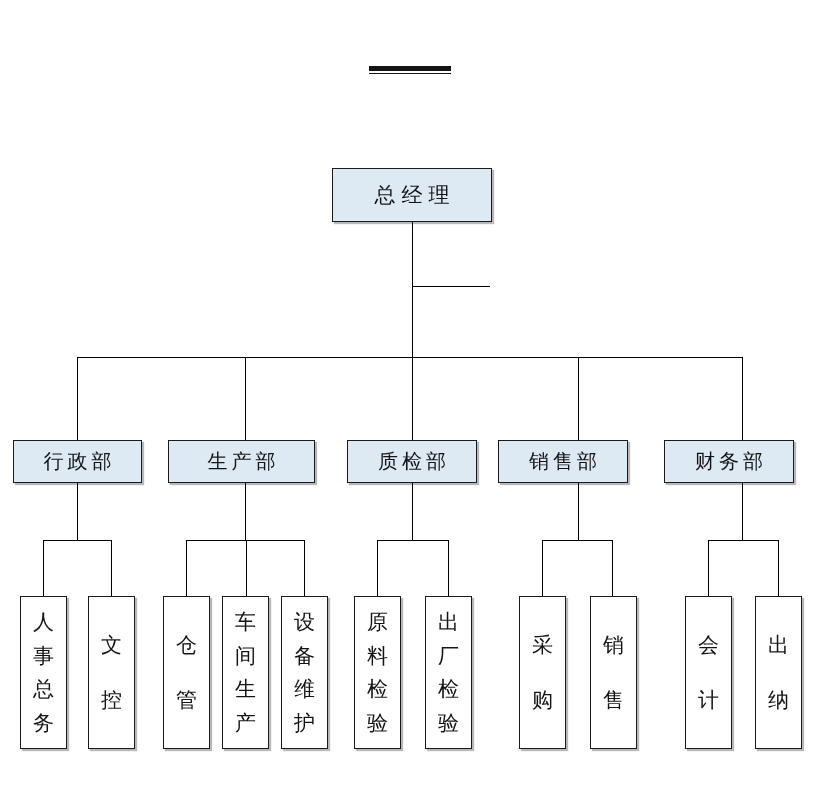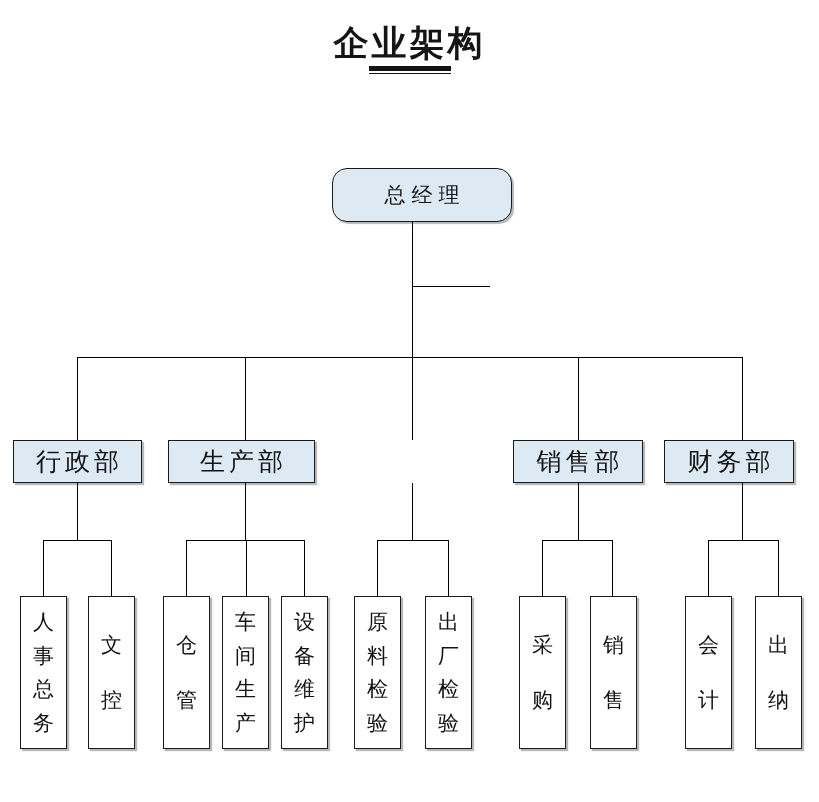--- a/index.html
+++ b/index.html
@@ -61,43 +61,42 @@
     background: #dde9f3;
     border: 1.5px solid #1a1a1a;
     box-shadow: 2px 2px 1px rgba(0,0,0,0.28);
     display: flex;
     align-items: center;
     justify-content: center;
     color: #141414;
   }
   .node.root {
     left: 332px; top: 168px;
-    width: 180px; height: 54px;
+    width: 160px; height: 54px;
     font-size: 21px;
     letter-spacing: 6px;
     padding-left: 6px;
-    border-radius: 15px;
   }
   .node.staff {
     left: 490px; top: 259px;
     width: 292px; height: 53px;
     font-size: 21px;
     letter-spacing: 1px;
   }
   .node.dept {
     top: 440px;
     width: 130px; height: 43px;
-    font-size: 25px;
+    font-size: 20px;
     letter-spacing: 4px;
     padding-left: 4px;
   }
   .dept.d0 { left: 13px;  width: 129px; }
   .dept.d1 { left: 168px; width: 147px; }
   .dept.d2 { left: 347px; }
-  .dept.d3 { left: 513px; }
+  .dept.d3 { left: 498px; }
   .dept.d4 { left: 664px; }
   .node.leaf {
     top: 596px;
     width: 47px; height: 153px;
     background: #ffffff;
     flex-direction: column;
     justify-content: space-evenly;
     font-size: 21px;
     letter-spacing: 0;
     padding: 6px 0;
@@ -119,28 +118,28 @@
     background: #000000;
   }
   .hl { height: 1px; }
   .vl { width: 1px; }
 </style>
 </head>
 <body>
 
 <div class="canvas">
 
-  <h1 class="title">企业架构</h1>
   <div class="underline-thick"></div>
   <div class="underline-thin"></div>
 
   <div class="node root">总经理</div>
 
   <div class="node dept d0">行政部</div>
   <div class="node dept d1">生产部</div>
+  <div class="node dept d2">质检部</div>
   <div class="node dept d3">销售部</div>
   <div class="node dept d4">财务部</div>
 
   <div class="node leaf l00">
       <span>人</span>
       <span>事</span>
       <span>总</span>
       <span>务</span>
     </div>
   <div class="node leaf l01">

